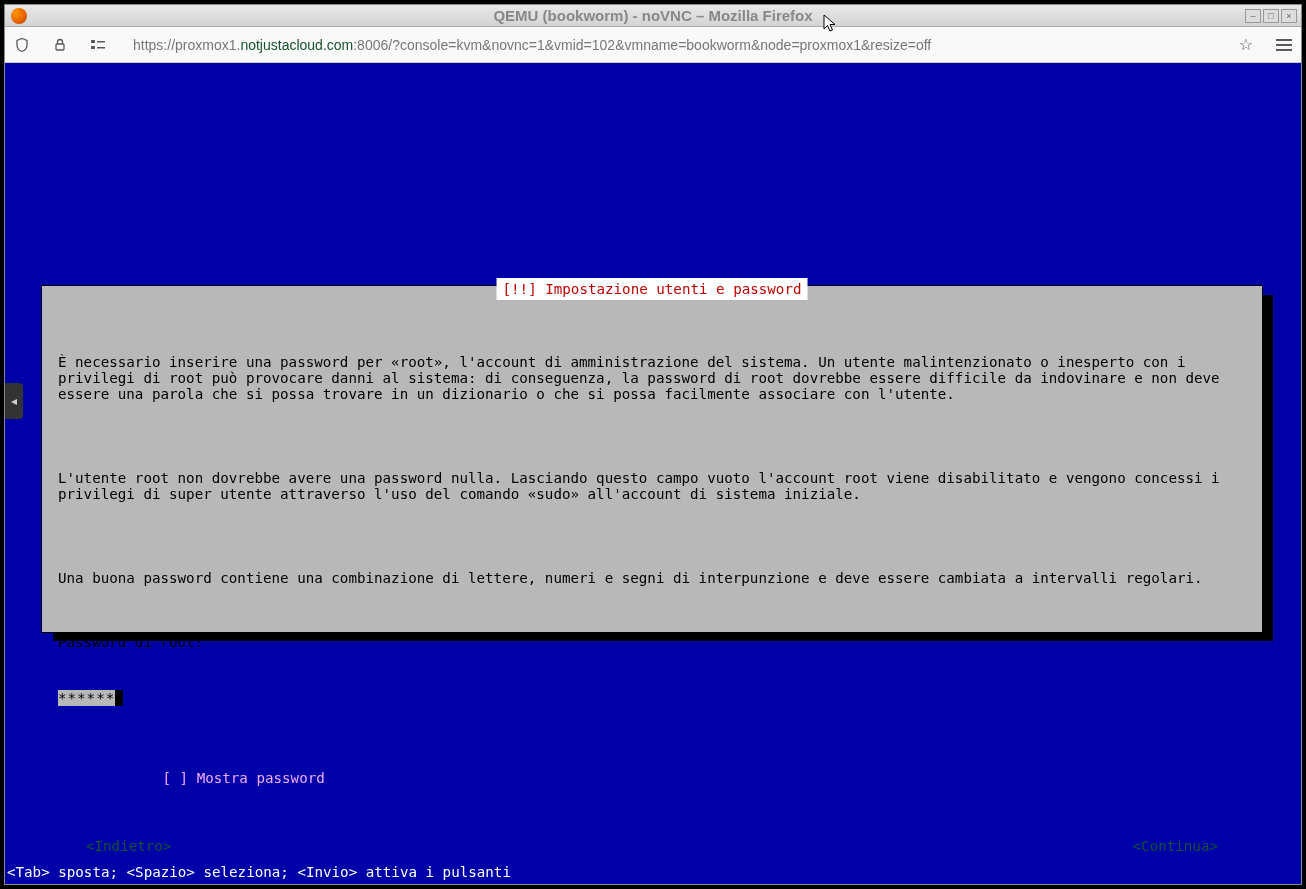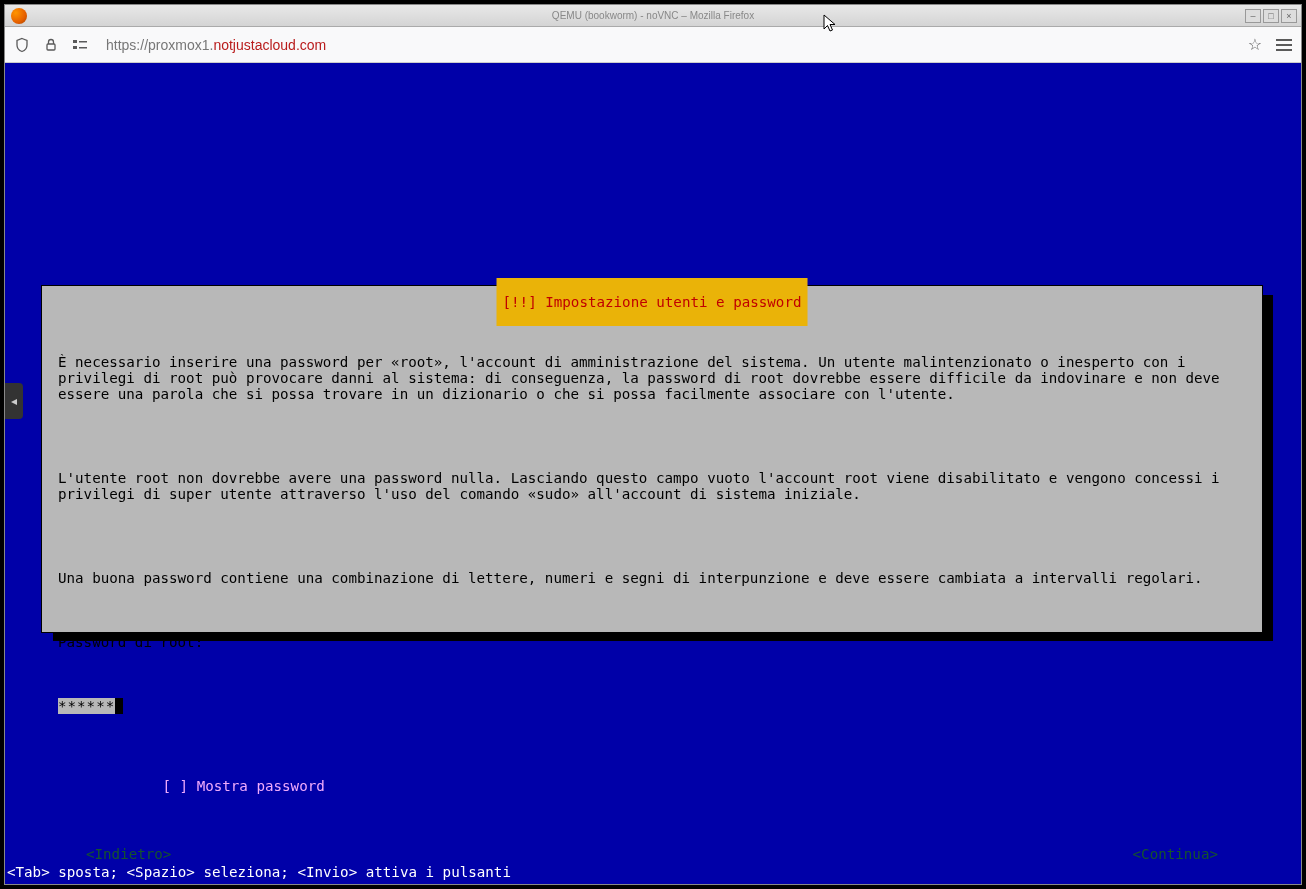--- a/index.html
+++ b/index.html
@@ -32,22 +32,22 @@
     width: 16px; height: 16px;
     margin-left: 6px;
     background: radial-gradient(circle at 30% 30%, #ff9500, #e66000 60%, #a04000);
     border-radius: 50%;
     position: relative;
   }
   .titlebar-title {
     position: absolute;
     left: 50%; transform: translateX(-50%);
     color: #888;
-    font-weight: normal;
-    font-size: 10px;
+    font-weight: bold;
+    font-size: 15px;
     white-space: nowrap;
   }
   .win-controls {
     position: absolute;
     right: 4px;
     display: flex;
     gap: 2px;
   }
   .win-btn {
     width: 16px; height: 14px;
@@ -58,40 +58,40 @@
     text-align: center;
     color: #666;
   }
   .addrbar {
     height: 36px;
     background: #f9f9fa;
     border-bottom: 1px solid #ccc;
     display: flex;
     align-items: center;
     padding: 0 8px;
-    gap: 11px;
+    gap: 20px;
   }
   .addr-icon {
     width: 18px; height: 18px;
     display: flex;
     align-items: center;
     justify-content: center;
     color: #5a5a5a;
   }
   .url-box {
     flex: 1;
     height: 28px;
     display: flex;
     align-items: center;
     font-size: 14px;
     color: #777;
     padding: 0 6px;
   }
   .url-prefix { color: #777; }
-  .url-domain { color: #b91c1c; }
+  .url-domain { color: #14532d; }
   .url-rest { color: #777; }
   .content {
     flex: 1;
     background: #0000a8;
     position: relative;
     overflow: hidden;
   }
   .sidebar-tab {
     position: absolute;
     left: 0;
@@ -129,32 +129,32 @@
     width: 1222px;
     height: 348px;
     background: #b8b8b8;
     border: 1px solid #000;
   }
   .dialog-title {
     position: absolute;
     top: -8px;
     left: 50%;
     transform: translateX(-50%);
-    background: #eab308;
-    padding: 16px 6px;
+    background: #ffffff;
+    padding: 3px 6px;
     color: #c00000;
     white-space: nowrap;
   }
   .dialog-body {
     padding: 16px 16px 8px 16px;
     color: #000;
     white-space: pre-wrap;
   }
   .para { margin-bottom: 16px; margin-top: 20px; }
-  .label-row { margin-bottom: 16px; }
+  .label-row { margin-bottom: 8px; }
   .pw-input {
     background: #0000a8;
     color: #fff;
     height: 16px;
     width: 1190px;
     margin-bottom: 16px;
     display: flex;
     align-items: center;
   }
   .pw-stars {
@@ -232,20 +232,21 @@
       <svg width="16" height="14" viewBox="0 0 16 14">
           <rect x="1" y="2" width="4" height="3" fill="#5a5a5a"></rect>
           <rect x="1" y="8" width="4" height="3" fill="#5a5a5a"></rect>
           <rect x="7" y="3" width="8" height="1.5" fill="#5a5a5a"></rect>
           <rect x="7" y="9" width="8" height="1.5" fill="#5a5a5a"></rect>
         </svg>
     </div>
     <div class="url-box">
       <span class="url-prefix">https://proxmox1.</span>
         <span class="url-domain">notjustacloud.com</span>
+        <span class="url-rest">:8006/?console=kvm&amp;novnc=1&amp;vmid=102&amp;vmname=bookworm&amp;node=proxmox1&amp;resize=off</span>
     </div>
     <div class="addr-icon star-icon">☆</div>
     <div class="addr-icon">
       <div class="menu-icon">
           <div></div>
           <div></div>
           <div></div>
         </div>
     </div>
   </div>

